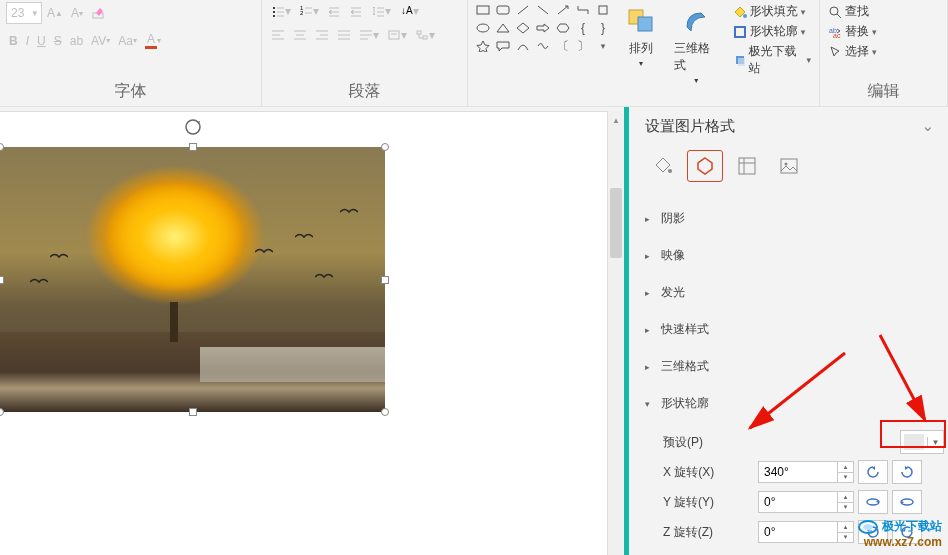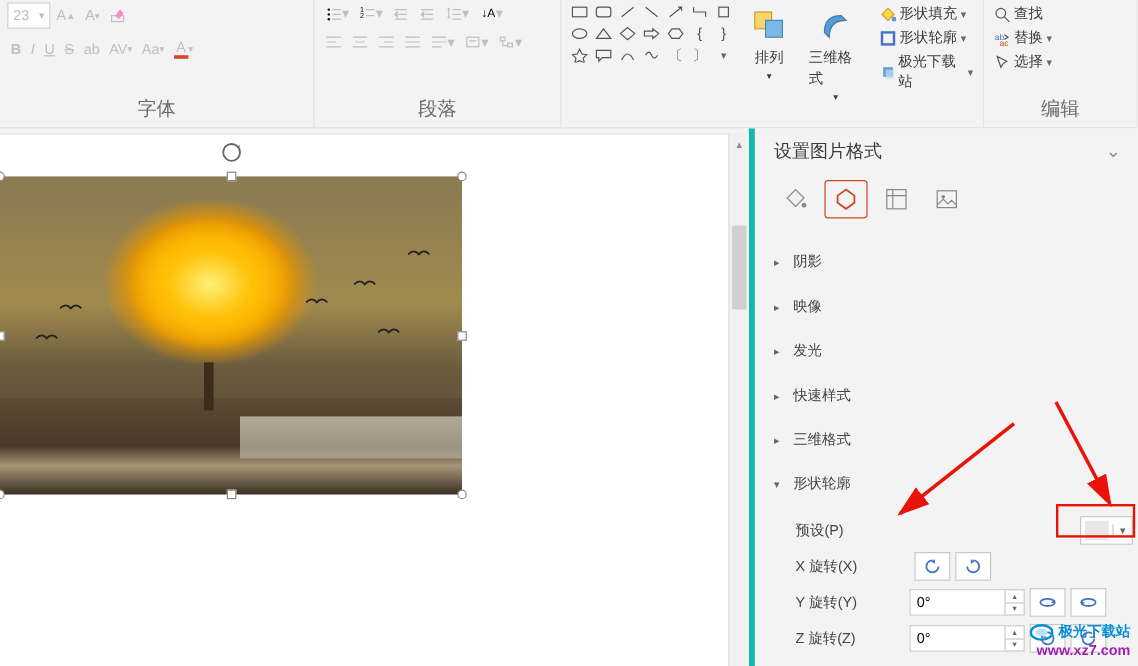--- a/index.html
+++ b/index.html
@@ -71,21 +71,21 @@
 .preset-dd .dd { width: 16px; text-align: center; border-left: 1px solid #c8c8c8; font-size: 9px; color: #666; }
 
 
 .arrow-red { position: absolute; pointer-events: none; }
 .arrow-red svg { overflow: visible; }
 
 .highlight-rect { position: absolute; border: 2px solid #e8140a; pointer-events: none; }
 
 .watermark { position: absolute; right: 6px; bottom: 6px; font-size: 12px; font-weight: bold; display: flex; flex-direction: column; align-items: flex-end; line-height: 1.2; margin-top: 28px; }
 .watermark .logo { color: #0a8fd6; display: flex; align-items: center; gap: 4px; }
-.watermark .url { color: #a21caf; }
+.watermark .url { color: #a16207; }
 </style>
 </head>
 <body>
 
 <div class="ribbon">
 
   <div class="rgrp" style="width:262px">
     <div class="body">
       <div class="col">
         <div class="row">
@@ -483,20 +483,27 @@
         <div class="field">
           <span class="lbl">预设(P)</span>
           <div style="flex:1"></div>
           <div class="preset-dd">
               <div class="sw"></div>
               <div class="dd">▾</div>
             </div>
         </div>
         <div class="field">
           <span class="lbl">X 旋转(X)</span>
+          <div class="spin">
+              <input value="340°" style="">
+              <div class="arrs">
+                <span>▴</span>
+                <span>▾</span>
+              </div>
+            </div>
           <div class="iconbtn">
               <svg width="18" height="16">
                 <path d="M9 3a5 5 0 1 0 5 5" fill="none" stroke="#4472c4" stroke-width="1.5"></path>
                 <path d="M11 2l-3 2 3 2" fill="#4472c4"></path>
               </svg>
             </div>
           <div class="iconbtn">
               <svg width="18" height="16">
                 <path d="M9 3a5 5 0 1 1-5 5" fill="none" stroke="#4472c4" stroke-width="1.5"></path>
                 <path d="M7 2l3 2-3 2" fill="#4472c4"></path>

